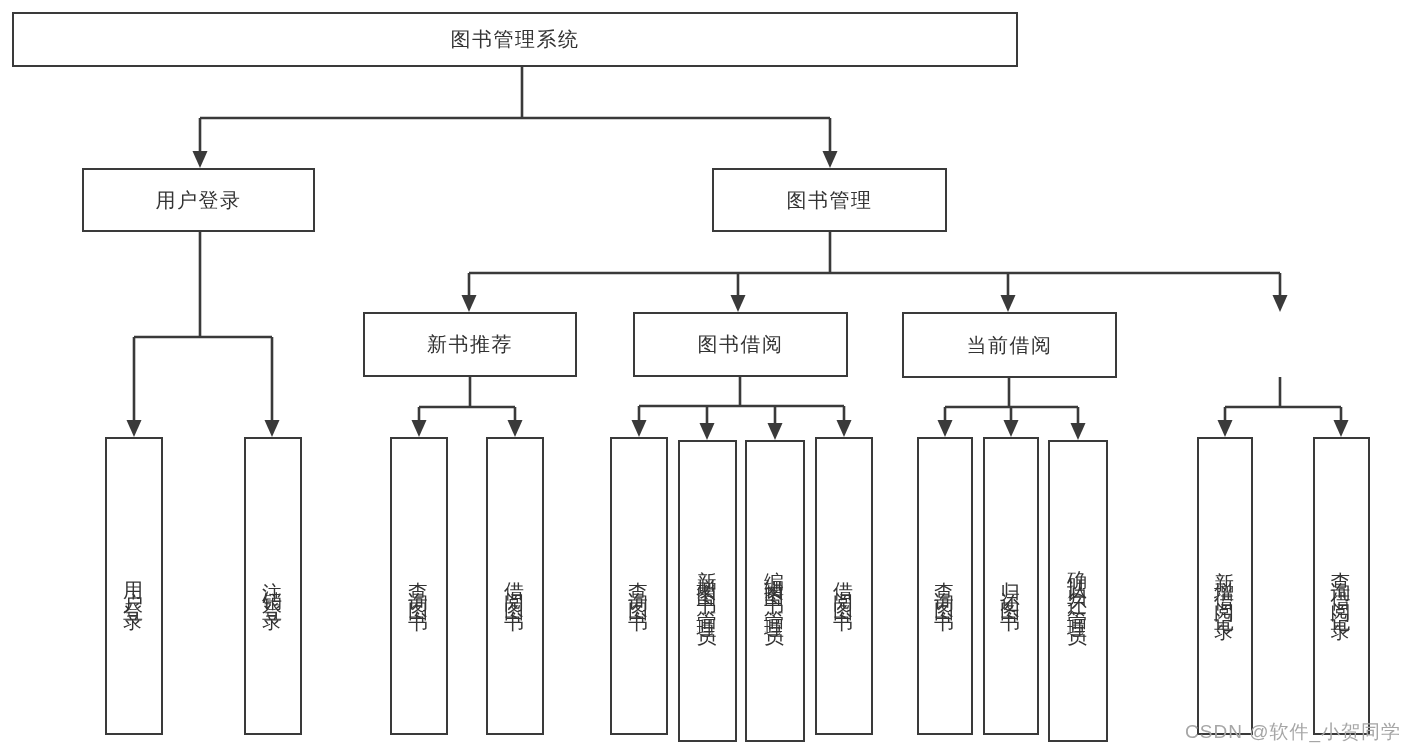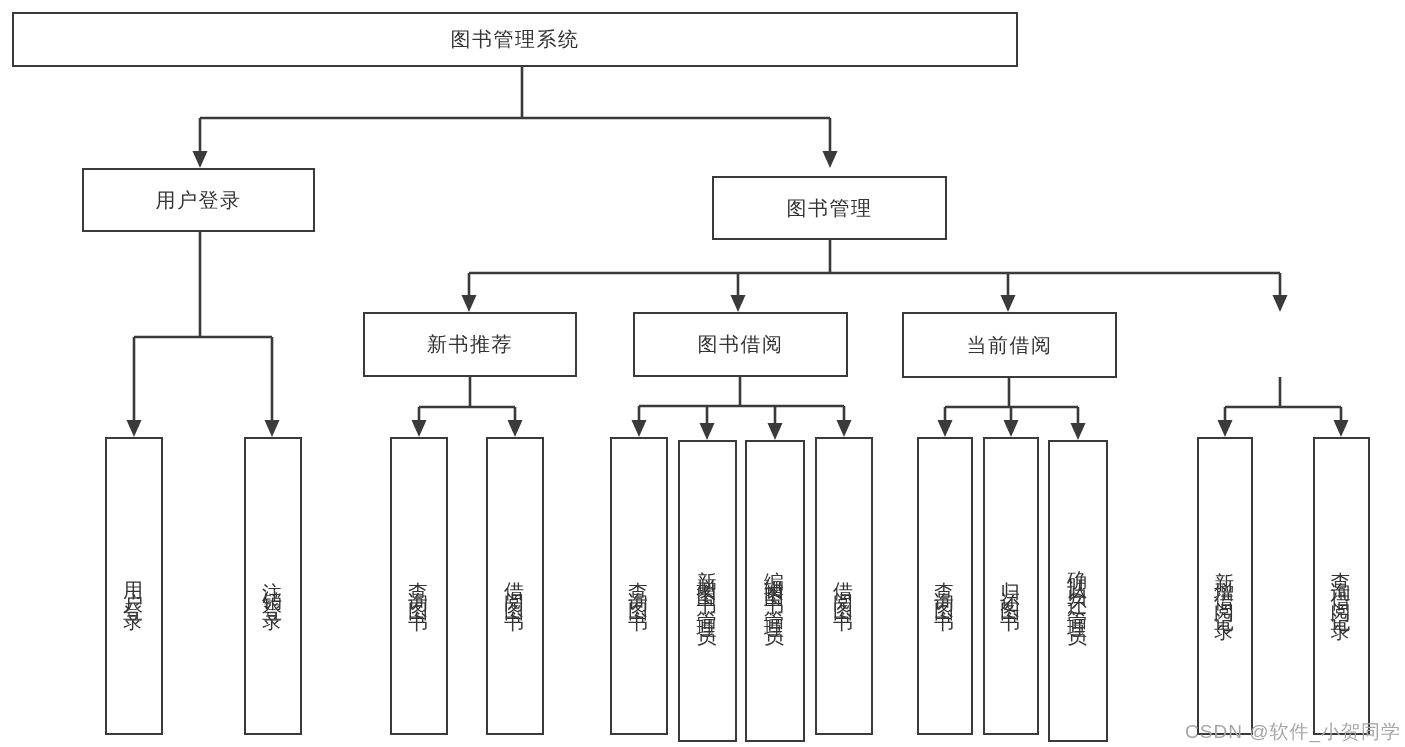--- a/index.html
+++ b/index.html
@@ -99,21 +99,21 @@
       <use href="#arr" transform="translate(1011,437)"></use>
       <use href="#arr" transform="translate(1078,440)"></use>
       <use href="#arr" transform="translate(1225,437)"></use>
       <use href="#arr" transform="translate(1341,437)"></use>
     </g>
   </svg>
 
   <div class="hbox" style="left:12px; top:12px; width:1006px; height:55px;">图书管理系统</div>
 
   <div class="hbox" style="left:82px; top:168px; width:233px; height:64px;">用户登录</div>
-  <div class="hbox" style="left:712px; top:176px; width:235px; height:64px;">图书管理</div>
+  <div class="hbox" style="left:712px; top:168px; width:235px; height:64px;">图书管理</div>
 
   <div class="hbox" style="left:633px; top:312px; width:215px; height:65px;">图书借阅</div>
   <div class="hbox" style="left:363px; top:312px; width:214px; height:65px;">新书推荐</div>
   <div class="hbox" style="left:902px; top:312px; width:215px; height:66px;">当前借阅</div>
 
   <div class="vbox" style="left:105px; top:437px; width:58px; height:298px;">用户登录</div>
   <div class="vbox" style="left:244px; top:437px; width:58px; height:298px;">注销登录</div>
 
   <div class="vbox" style="left:390px; top:437px; width:58px; height:298px;">查询图书</div>
   <div class="vbox" style="left:486px; top:437px; width:58px; height:298px;">借阅图书</div>

